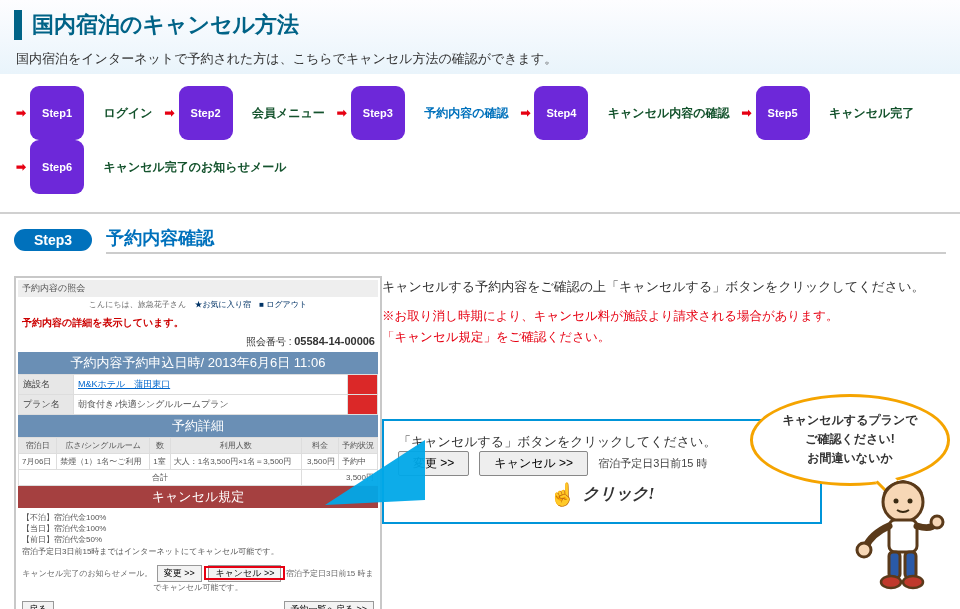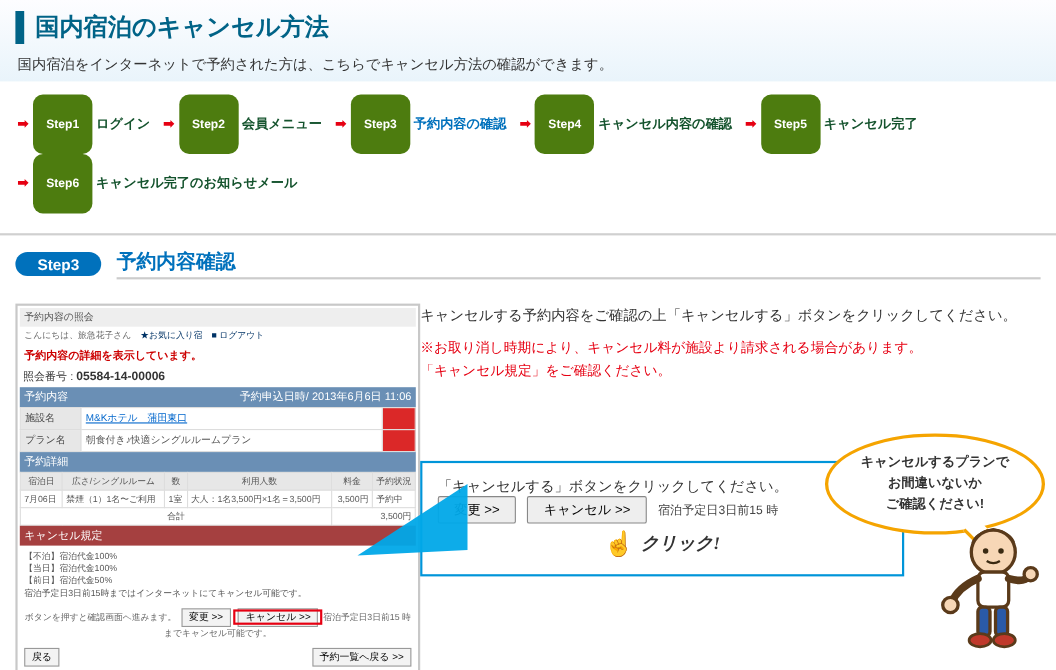--- a/index.html
+++ b/index.html
@@ -2,36 +2,36 @@
 <html><head>
 <meta charset="utf-8">
 <style>
 *{box-sizing:border-box;margin:0;padding:0;font-family:"Hiragino Kaku Gothic ProN","Meiryo",sans-serif}
 body{width:960px;margin:0 auto;font-size:13px;color:#333;background:#fff}
 .hdr{padding:10px 14px 6px;background:linear-gradient(#fdfdff,#e9f4fb)}
 .hdr h1{font-size:22px;font-weight:bold;color:#006387;border-left:8px solid #006387;padding-left:10px;margin-bottom:10px}
 .hdr p{font-size:13px;color:#333;padding-left:2px}
 .steps{padding:12px 14px;font-size:12px;line-height:2}
 .steps .arrow{color:#e60012;font-weight:bold;margin:0 4px 0 2px}
-.steps .pill{display:inline-block;background:#4d7c0f;color:#fff;border-radius:9px;padding:16px 12px;font-size:11px;font-weight:bold;margin-right:0}
+.steps .pill{display:inline-block;background:#6d28d9;color:#fff;border-radius:9px;padding:16px 12px;font-size:11px;font-weight:bold;margin-right:16px}
 .steps a{color:#14532d;text-decoration:none;font-weight:bold}
 .steps .bare-label{color:#0071bc;font-weight:bold}
 hr.sep{border:none;border-top:2px solid #d0d0d0;margin:6px 0 10px}
 .stephdr{padding:2px 14px 6px;display:flex;align-items:center;gap:14px}
 .stephdr .pill-big{display:inline-block;background:#0071bc;color:#fff;border-radius:12px;padding:3px 20px;font-weight:bold;font-size:14px}
 .stephdr h2{color:#0071bc;font-size:18px;font-weight:bold;border-bottom:2px solid #ccc;flex:1;padding-bottom:2px}
 .content{display:flex;padding:16px 14px 30px;position:relative}
 .mock{width:368px;border:2px solid #c8c8c8;padding:2px;font-size:9px;background:#fff}
 .mock .mhead{background:#eee;padding:2px 4px;color:#555}
-.mock .small{font-size:8px;color:#666;text-align:left;padding:2px 4px}
+.mock .small{font-size:8px;color:#666;text-align:center;padding:2px 4px}
 .mock .small a{color:#036;text-decoration:none;margin-left:6px}
 .mock .redmsg{color:#c00;font-weight:bold;font-size:10px;padding:4px 4px 2px}
-.mock .inquiry{text-align:left;font-size:10px;padding:3px}
+.mock .inquiry{text-align:right;font-size:10px;padding:3px}
 .mock .inquiry b{color:#333;font-size:11px}
-.mock .bar{background:#6a8fb5;color:#fff;padding:2px 4px;font-size:10px;display:flex;justify-content:space-between}
+.mock .bar{background:#6a8fb5;color:#fff;padding:2px 4px;font-size:13px;display:flex;justify-content:center}
 .mock table.det{width:100%;border-collapse:collapse}
 .mock table.det td{border:1px solid #ddd;padding:3px 4px;font-size:9px;color:#555}
 .mock table.det td.lbl{background:#e7e7e7;width:55px;color:#444}
 .mock table.det td.val a{color:#06c;text-decoration:underline}
 .mock table.det2{width:100%;border-collapse:collapse;margin-top:0}
 .mock table.det2 th{background:#e7e7e7;border:1px solid #ddd;padding:2px;font-size:8px;color:#555;font-weight:normal}
 .mock table.det2 td{border:1px solid #ddd;padding:2px 3px;font-size:8px;color:#555}
 .mock .price{color:#c00;text-align:right}
 .mock .rules{padding:4px;font-size:8px;color:#555;line-height:1.4}
 .mock .actions{text-align:center;padding:4px}
@@ -144,21 +144,21 @@
     <div class="bar" style="background:#a54040">
         <span>キャンセル規定</span>
       </div>
     <div class="rules">
       <div>【不泊】宿泊代金100%</div>
       <div>【当日】宿泊代金100%</div>
       <div>【前日】宿泊代金50%</div>
       <div>宿泊予定日3日前15時まではインターネットにてキャンセル可能です。</div>
     </div>
     <div class="actions">
-      <span class="hint">ボタンを押すと確認画面へ進みます。</span>
+      <span class="hint">キャンセル完了のお知らせメール。</span>
       <button>変更 &gt;&gt;</button>
       <span class="cancel-hi"><button>キャンセル &gt;&gt;</button></span>
       <span class="hint">宿泊予定日3日前15 時までキャンセル可能です。</span>
     </div>
     <div class="bottom">
       <button>戻る</button>
       <button>予約一覧へ戻る &gt;&gt;</button>
     </div>
   </div>
 
@@ -184,22 +184,22 @@
 
 <div class="beam">
   <svg>
       <polygon points="0,65 100,0 100,60" fill="#00A8E8" opacity="0.95"></polygon>
     </svg>
 </div>
 
 <div class="bubble">
   <div class="cloud">
     <div>キャンセルするプランで</div>
+    <div>ご確認ください!</div>
     <div>お間違いないか</div>
-    <div>ご確認ください!</div>
   </div>
 </div>
 
 <div class="mascot">
   <svg viewBox="0 0 95 120">
     <ellipse cx="48" cy="28" rx="20" ry="20" fill="#f7d7b6" stroke="#5a3a1a" stroke-width="3"></ellipse>
     <path d="M28 20 Q48 -4 68 20 Q66 10 48 6 Q30 10 28 20" fill="#5a3a1a"></path>
     <circle cx="41" cy="27" r="2.5" fill="#3a2a12"></circle>
       <circle cx="55" cy="27" r="2.5" fill="#3a2a12"></circle>
     <path d="M42 36 Q48 40 54 36" stroke="#3a2a12" stroke-width="2" fill="none"></path>

